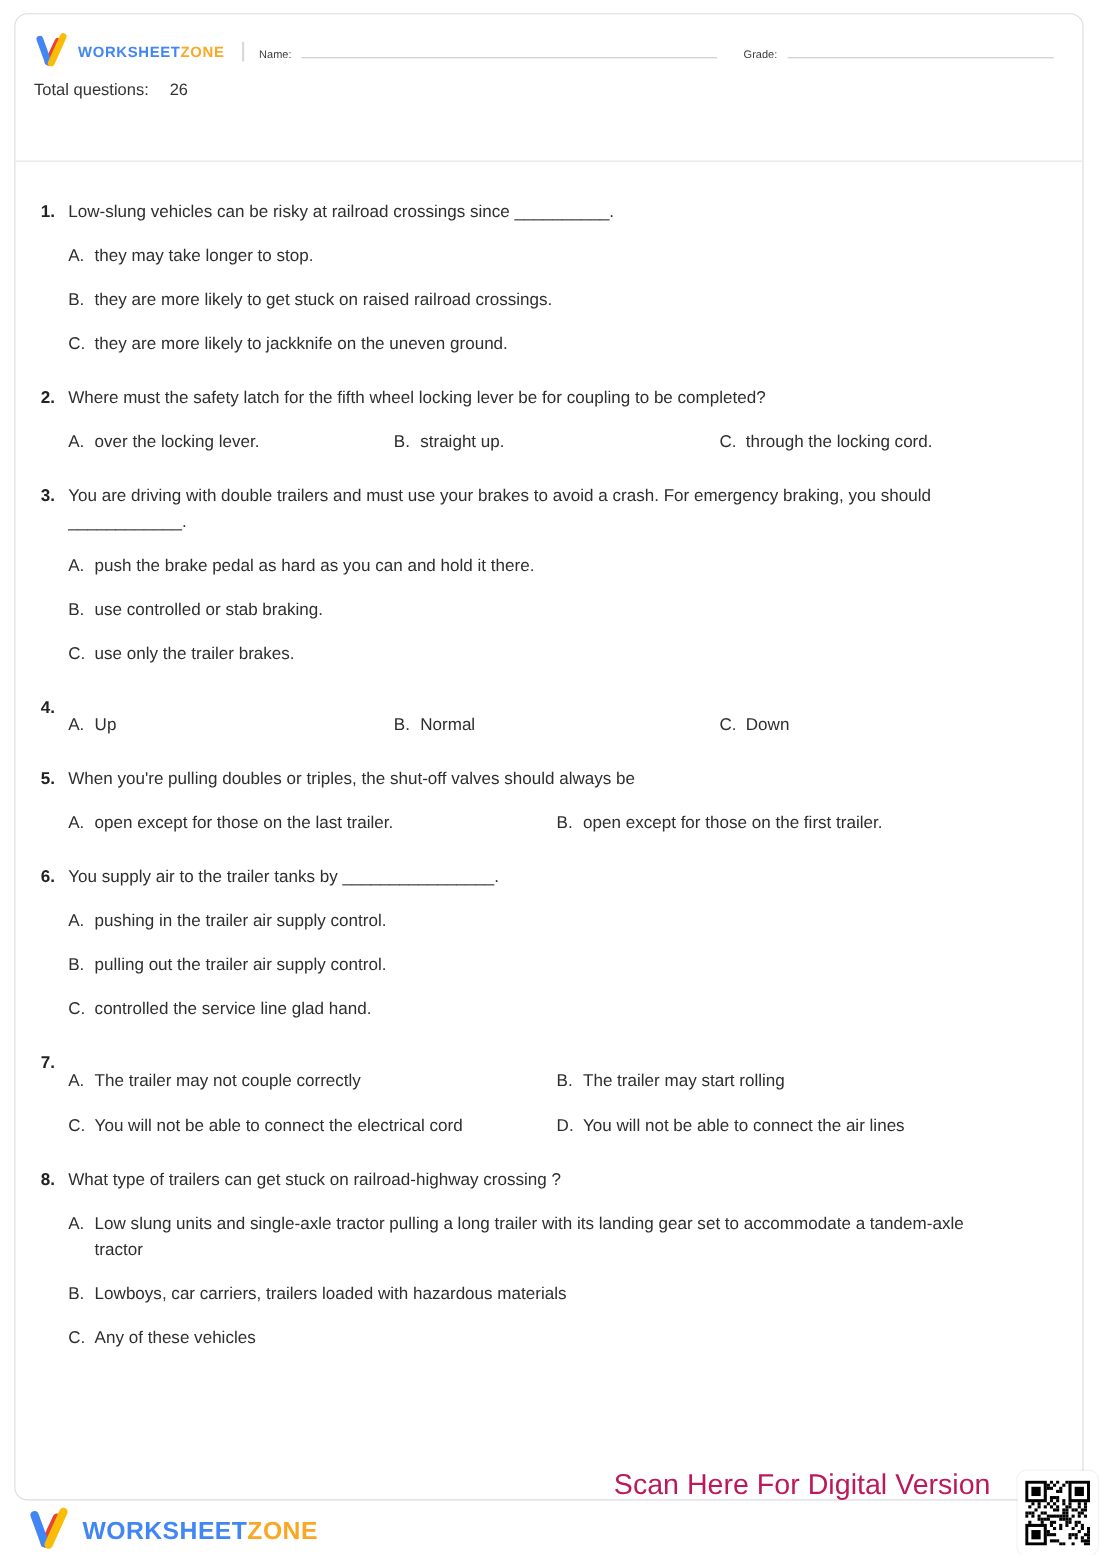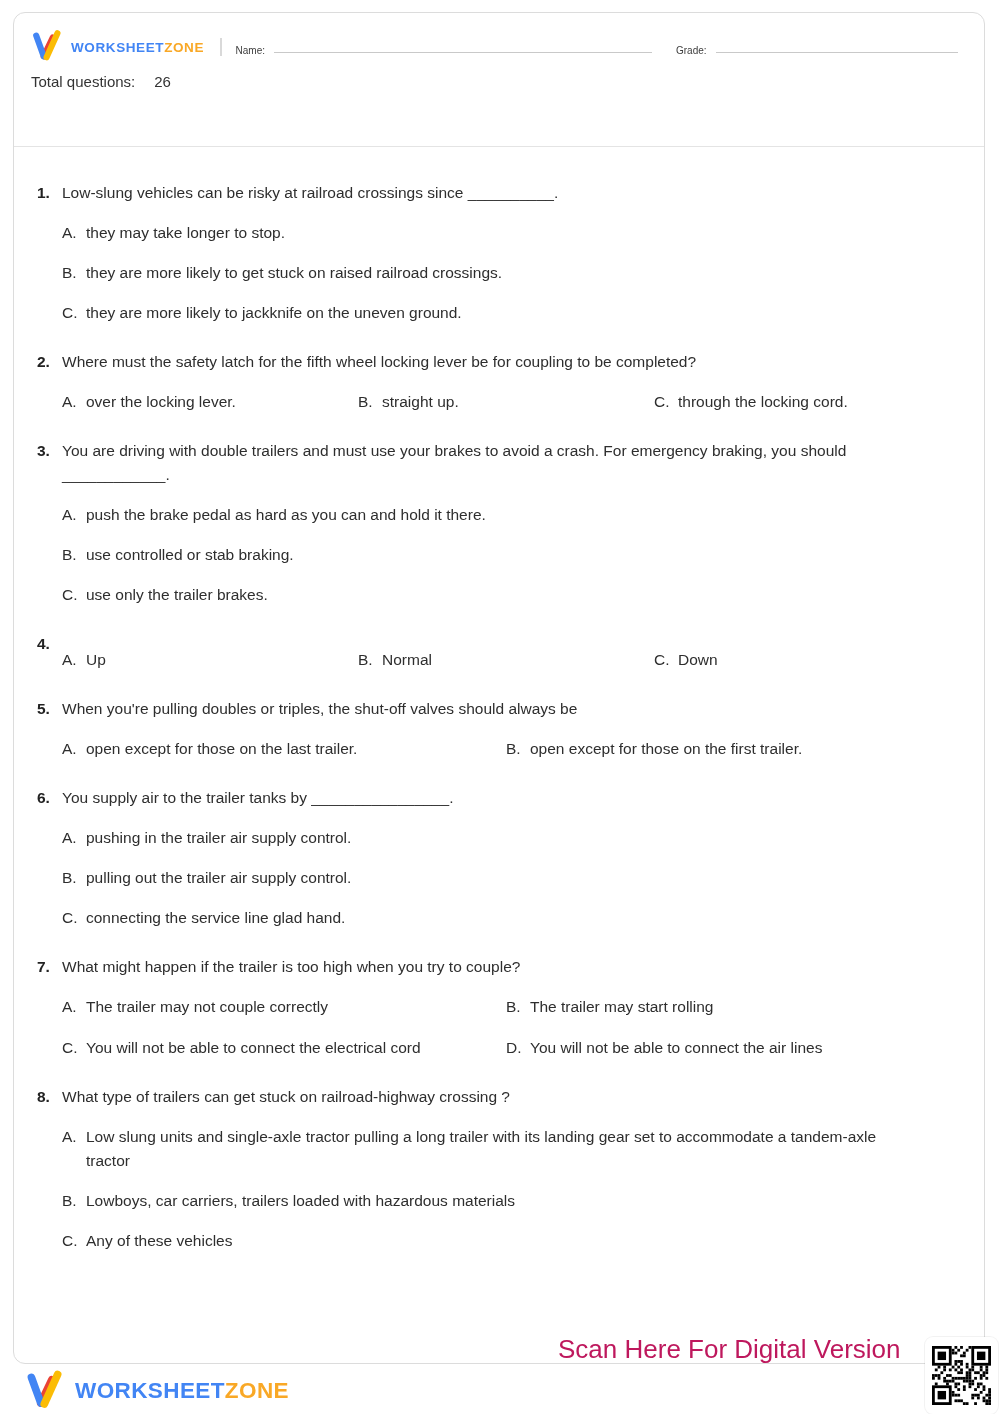--- a/index.html
+++ b/index.html
@@ -194,29 +194,28 @@
             <div class="opt">
               <span class="letter">A.</span>
               <span class="otext">pushing in the trailer air supply control.</span>
             </div>
             <div class="opt">
               <span class="letter">B.</span>
               <span class="otext">pulling out the trailer air supply control.</span>
             </div>
             <div class="opt">
               <span class="letter">C.</span>
-              <span class="otext">connecting the service line glad hand.</span>
+              <span class="otext">controlled the service line glad hand.</span>
             </div>
           </div>
         </div>
       </div>
       <div class="question">
         <div class="qnum">7.</div>
         <div class="qbody">
-          <div class="qtext">What might happen if the trailer is too high when you try to couple?</div>
           <div class="opts cols2">
             <div class="opt">
               <span class="letter">A.</span>
               <span class="otext">The trailer may not couple correctly</span>
             </div>
             <div class="opt">
               <span class="letter">B.</span>
               <span class="otext">The trailer may start rolling</span>
             </div>
             <div class="opt">

